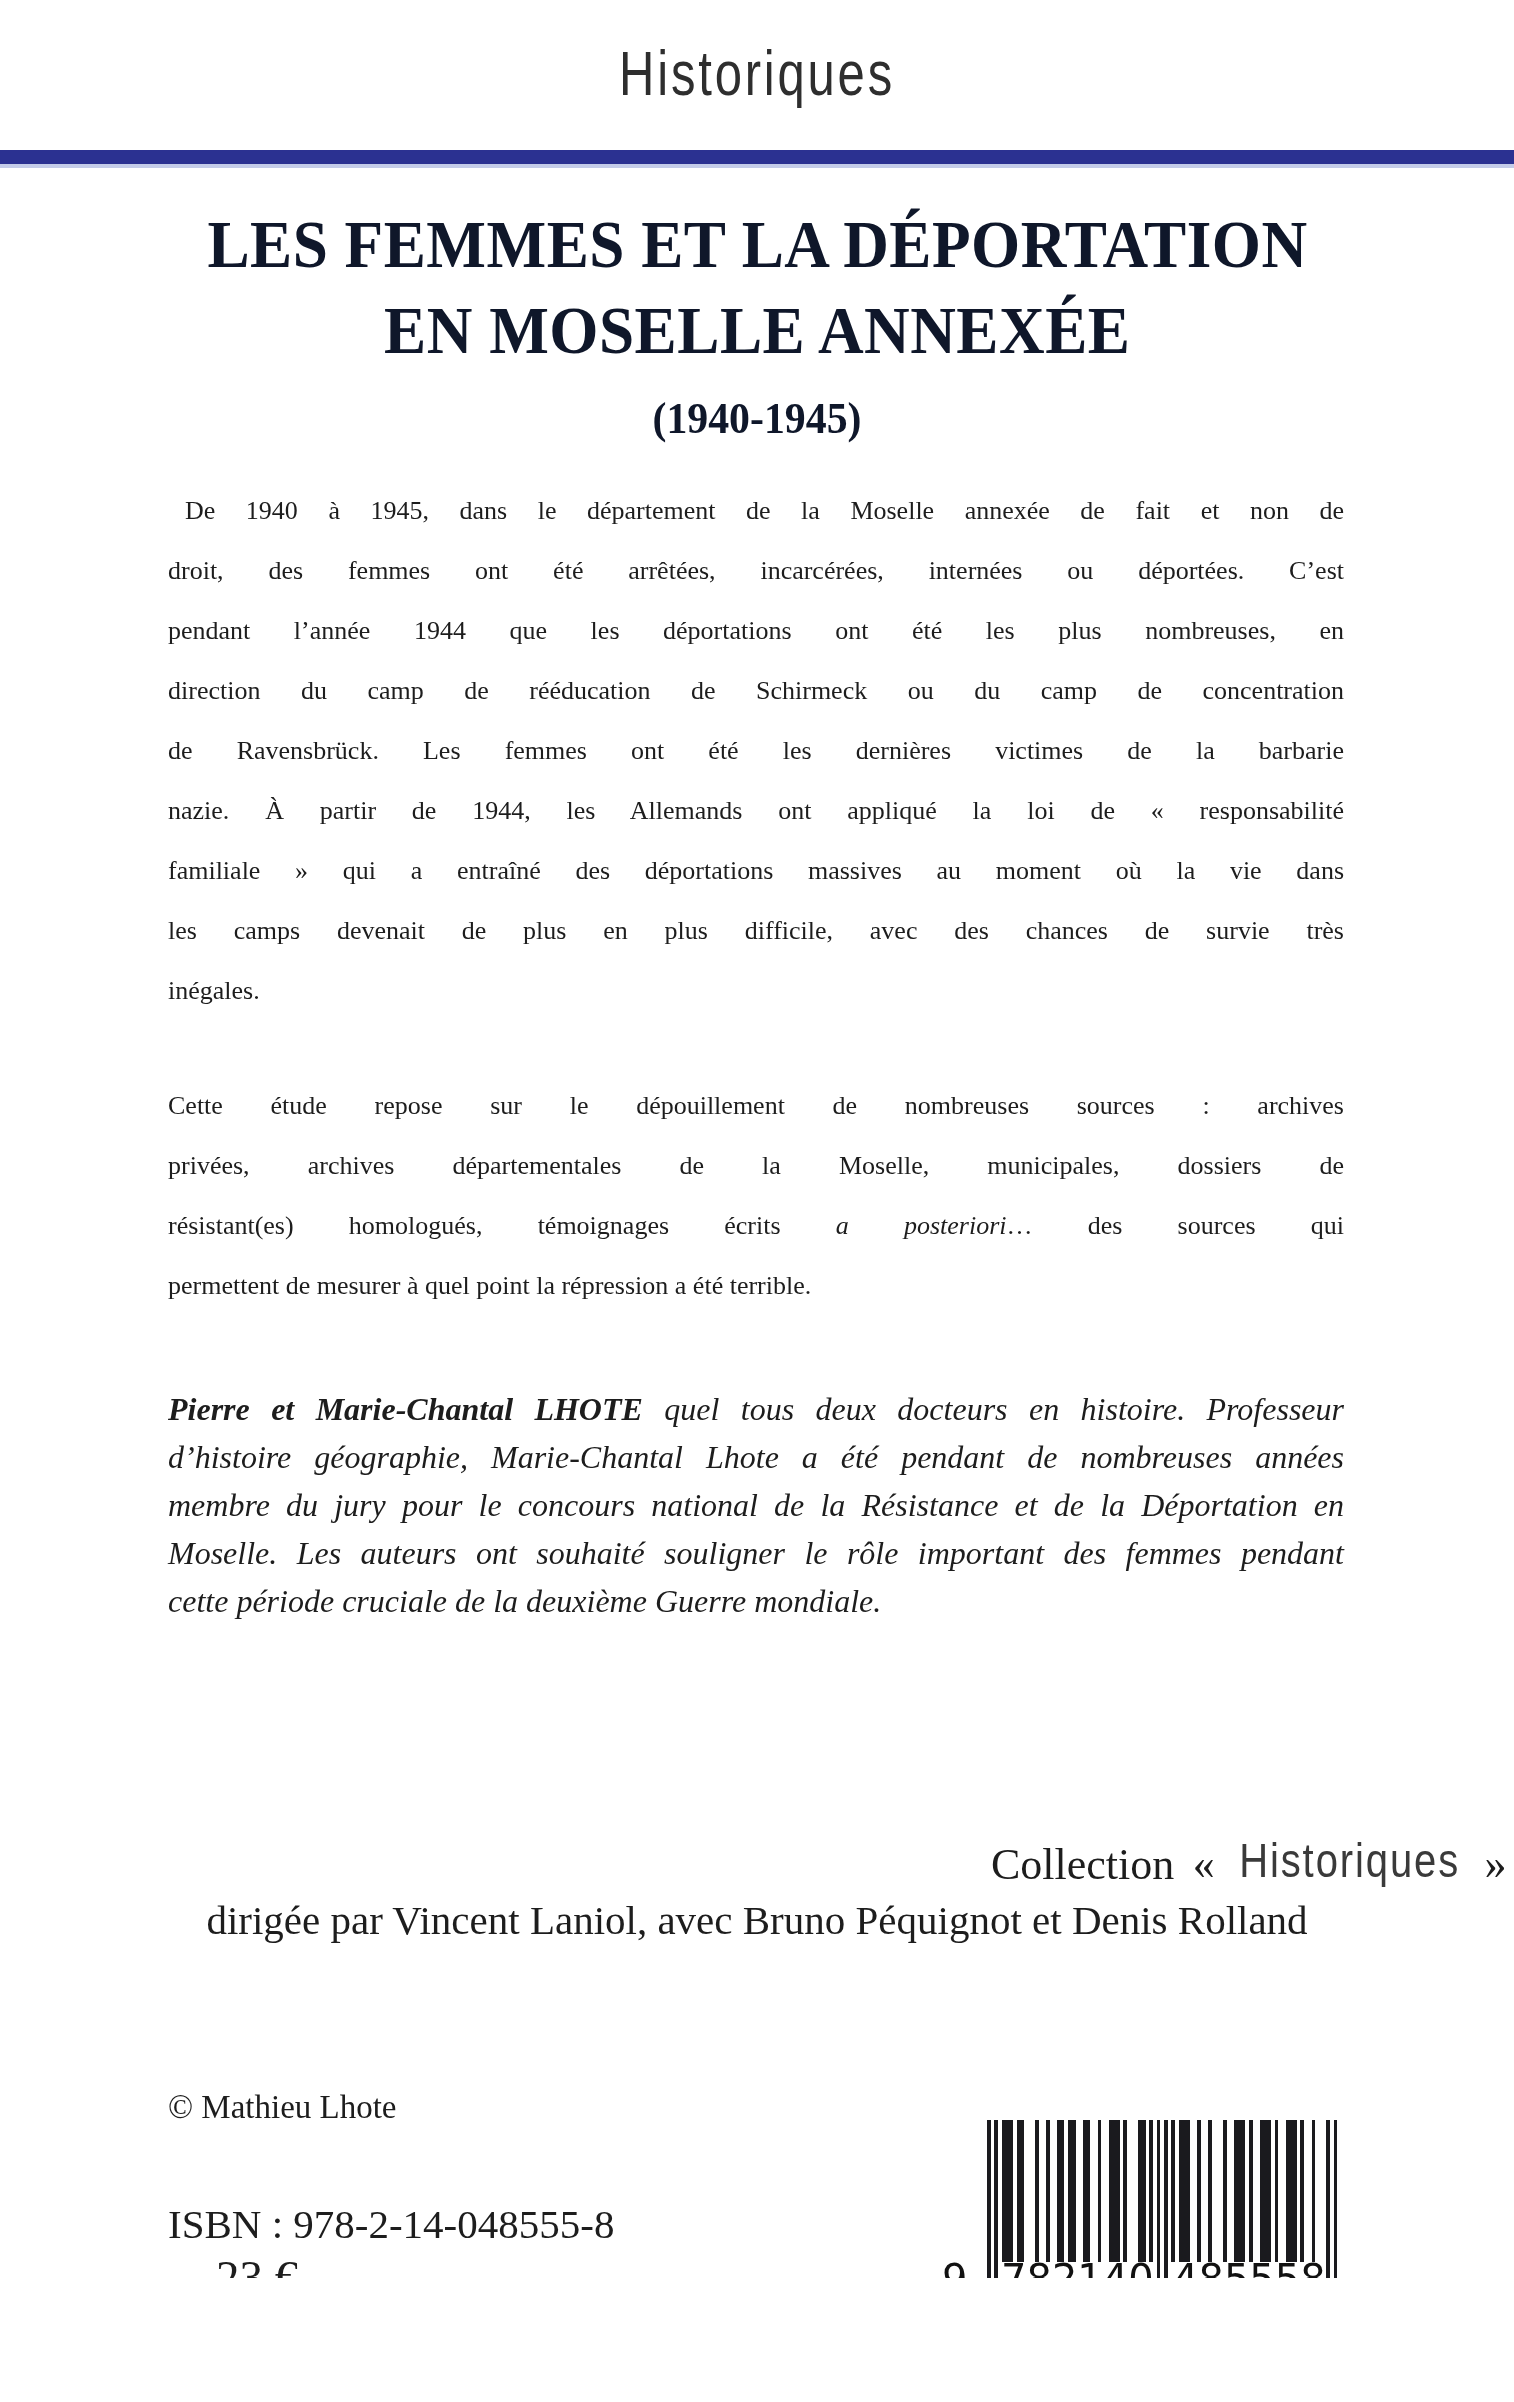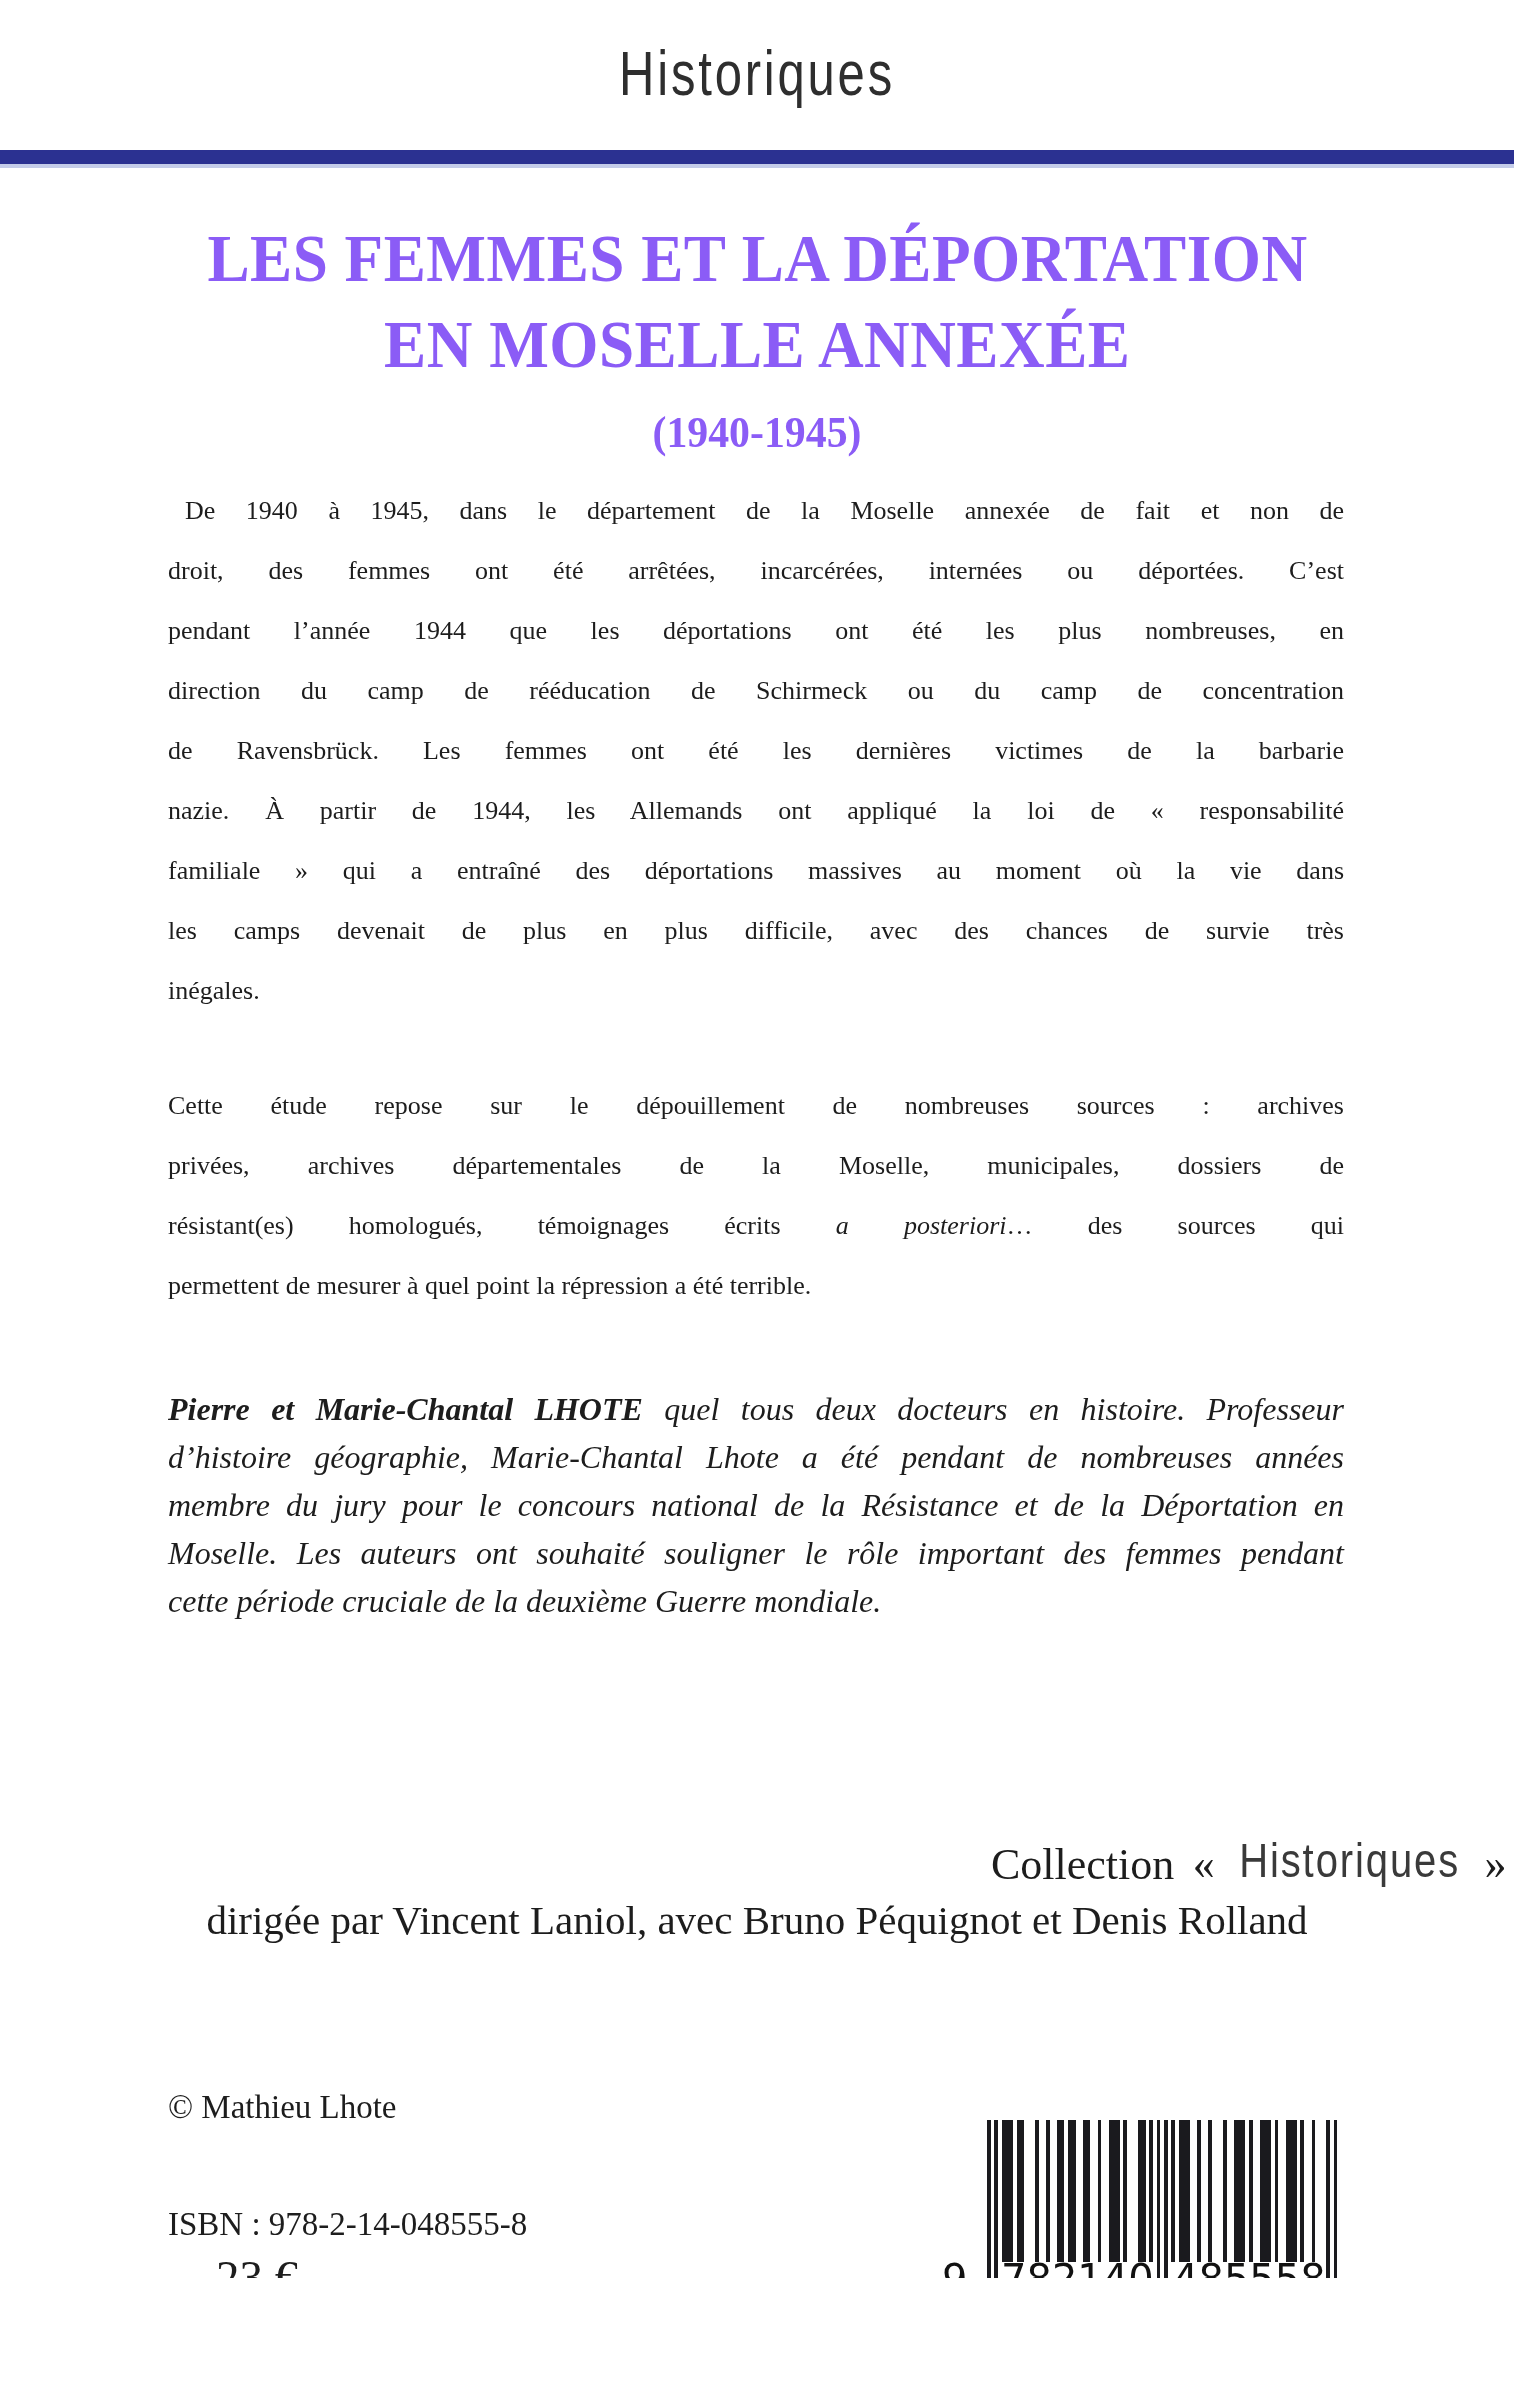--- a/index.html
+++ b/index.html
@@ -29,22 +29,22 @@
     font-weight:400;color:#2e2e2e;
     display:inline-block;
     transform:scaleY(1.28);
     transform-origin:center bottom;
     letter-spacing:2.8px;
   }
   .masthead .deco{font-size:49px;}
 
   
   .title-block{
-    position:absolute;top:224px;left:0;width:1514px;
-    text-align:center;color:#8b5cf6;font-weight:bold;
+    position:absolute;top:210px;left:0;width:1514px;
+    text-align:center;color:#0f172a;font-weight:bold;
   }
   .title-line{display:block;line-height:68px;}
   .title-line .squeeze{display:inline-block;transform:scaleX(0.93);transform-origin:center;font-size:68px;letter-spacing:0.5px;}
   .title-years{display:block;margin-top:13.2px;line-height:47px;}
   .title-years .squeeze{display:inline-block;transform:scaleX(0.95);font-size:44px;}
 
   
   .col{position:absolute;left:168px;width:1176px;}
   .textblock .tline{
     font-size:26px;line-height:60px;
@@ -61,21 +61,21 @@
 
   
   .collection{position:absolute;top:1840px;left:0;width:1514px;text-align:center;}
   .collection-line1{font-size:44px;line-height:49px;text-align:right;}
   .collection-line1 .deco{font-size:40px;letter-spacing:1.9px;transform:scaleY(1.2);margin:0 5.7px;color:#3a3a3a;}
   .collection-line1 .q{margin:0 7.6px;}
   .collection-line2{font-size:41px;line-height:53px;margin-top:3.8px;}
 
   
   .credits{position:absolute;left:168px;top:2086px;font-size:33px;line-height:43px;}
-  .isbn{position:absolute;left:168px;top:2205px;font-size:33px;line-height:38px;}
+  .isbn{position:absolute;left:168px;top:2205px;font-size:41px;line-height:38px;}
   .price{position:absolute;left:168px;top:2252px;font-size:47px;line-height:51px;margin-left:48px;}
 
   
   .barcode{position:absolute;left:987px;top:2120px;width:350px;height:185px;}
   .bars{display:flex;align-items:flex-start;height:163px;}
   .module{width:3.7px;height:142px;}
   .module.guard{height:163px;}
   .module.on{background:#1a1a1e;}
   .bc-digits{
     position:absolute;top:138px;

